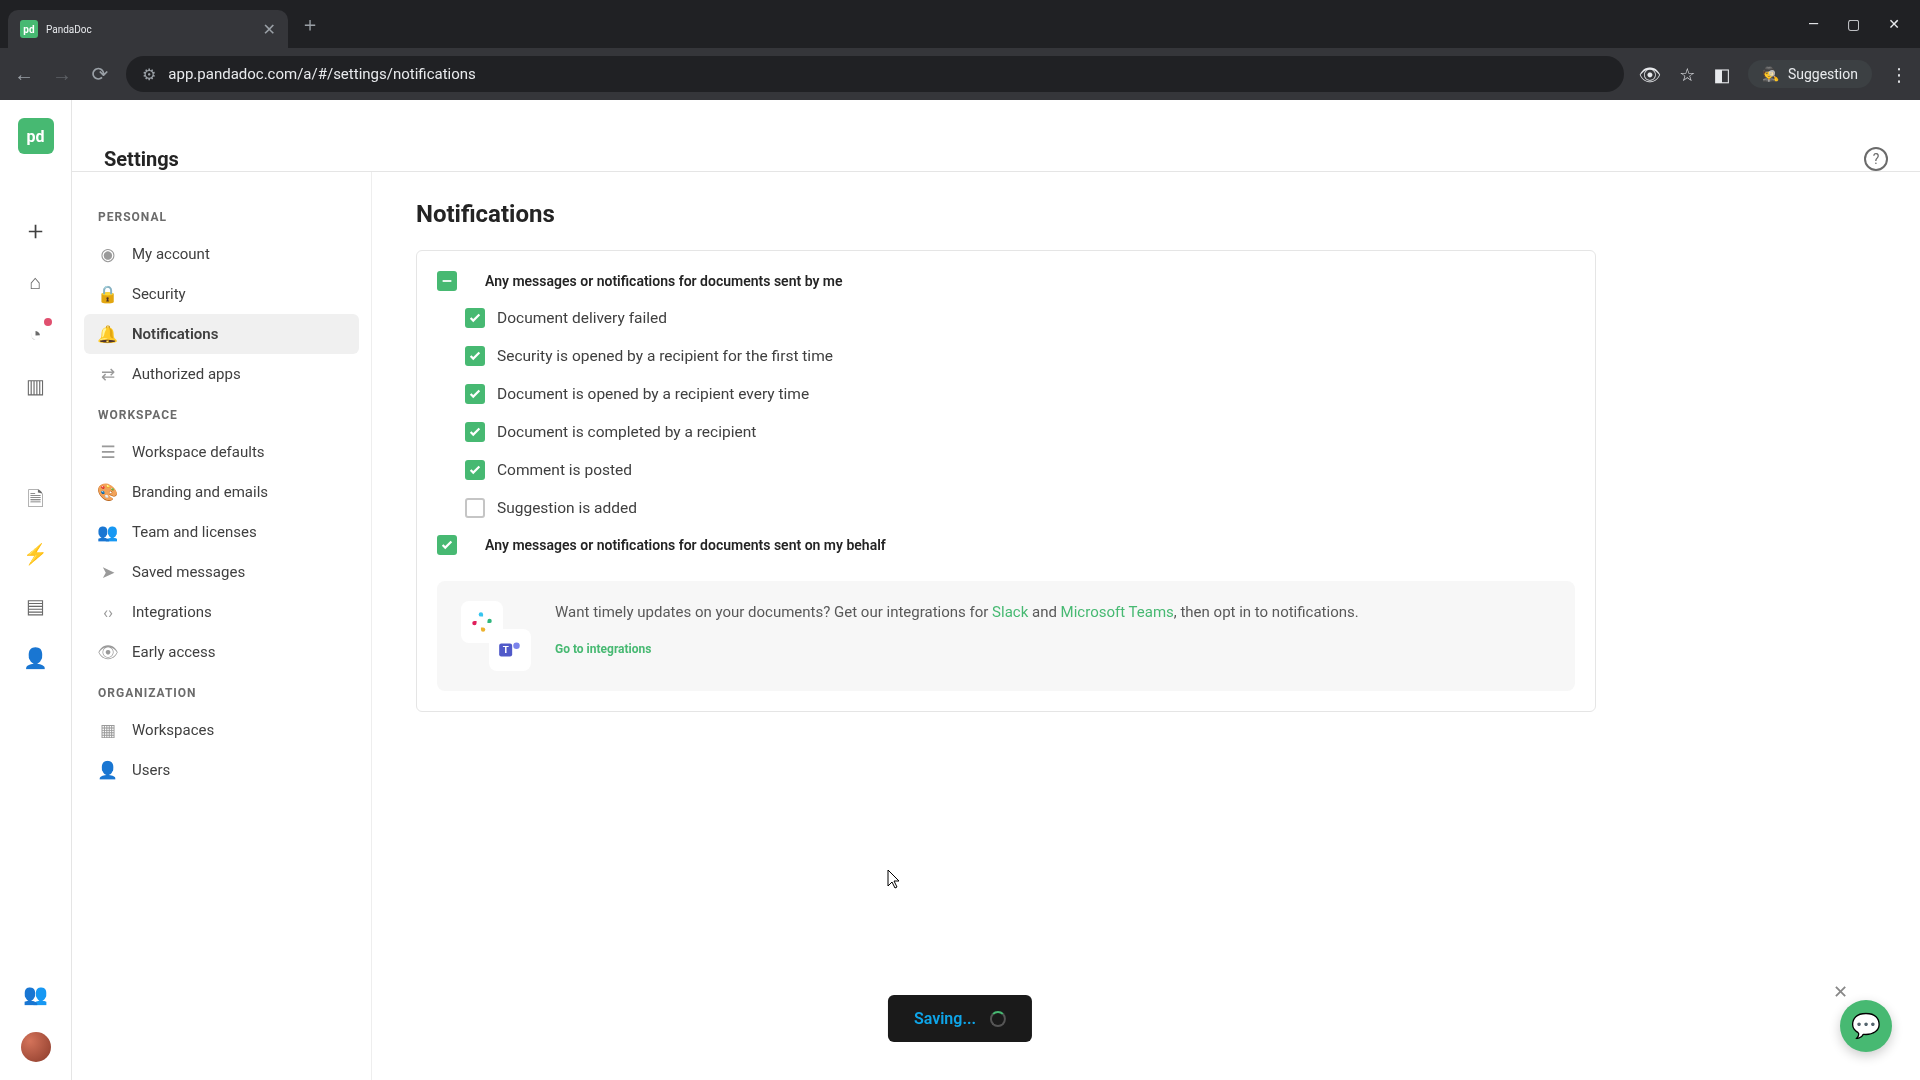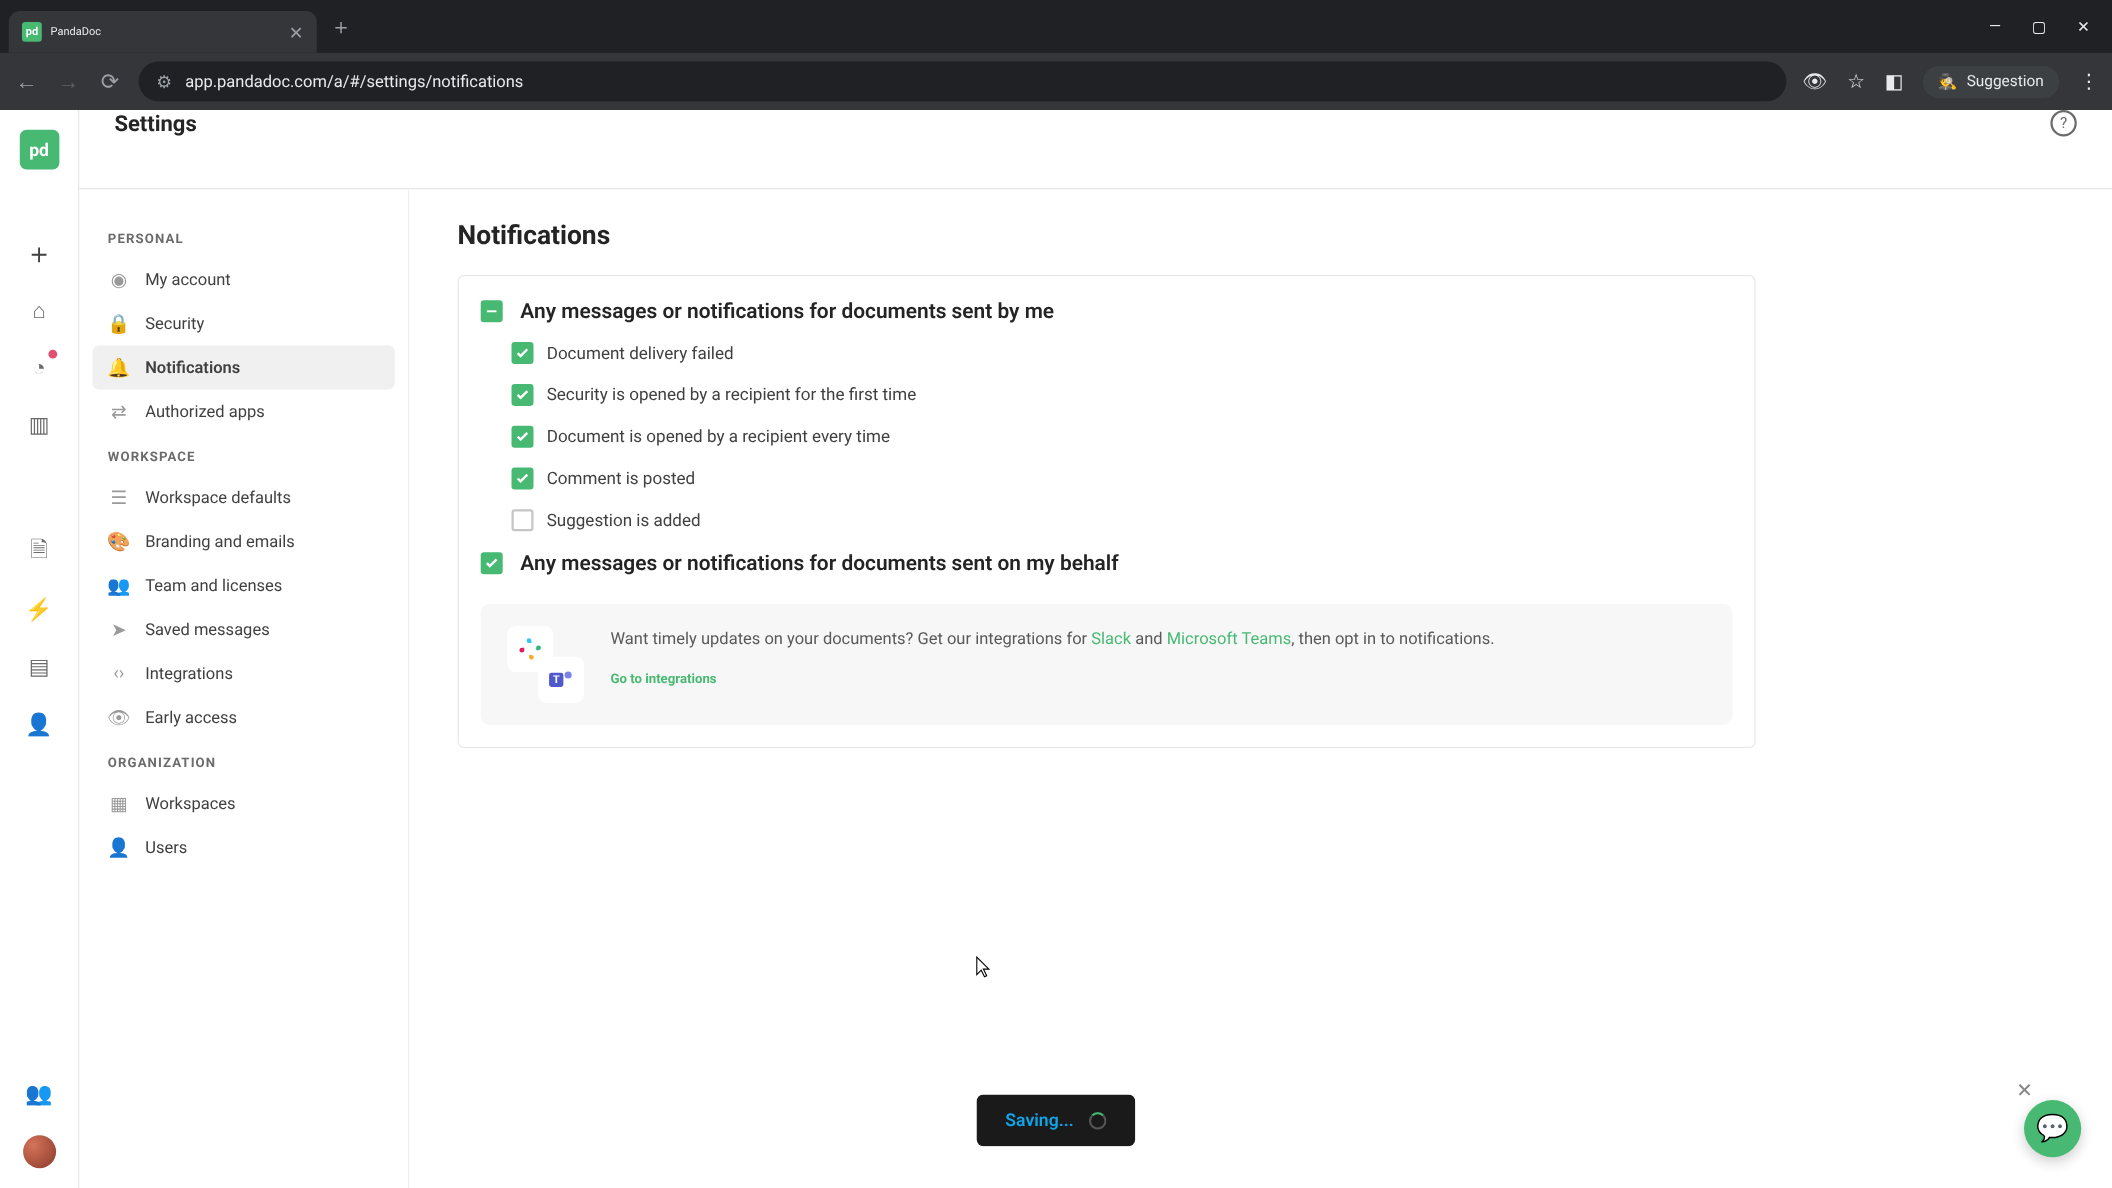--- a/index.html
+++ b/index.html
@@ -32,37 +32,37 @@
 .app-logo { width: 36px; height: 36px; background: #47b972; border-radius: 6px; display:flex;align-items:center;justify-content:center;color:#fff;font-weight:bold;font-size:16px;}
 .rail-icon { width: 28px; height: 28px; display:flex;align-items:center;justify-content:center; color:#6b6b6b; font-size:20px; cursor:pointer;}
 .rail-plus { font-size: 26px; color: #404040; margin-top: 38px; }
 .rail-spacer { flex:1; }
 .rail-avatar { width: 30px; height:30px; border-radius:50%; background: radial-gradient(circle at 30% 30%, #d4735a, #8a3a2a); margin-bottom: 18px; }
 .rail-dot { position:relative; }
 .rail-dot::after { content:''; position:absolute; top:-2px; right:-2px; width:8px;height:8px;background:#e0506f;border-radius:50%;}
 
 
 .main-content { flex: 1; display:flex; flex-direction:column; }
-.page-header { height: 72px; border-bottom: 1px solid #e5e5e5; display:flex; align-items:flex-start; padding: 0 32px; }
+.page-header { height: 72px; border-bottom: 1px solid #e5e5e5; display:flex; align-items:flex-end; padding: 0 32px; }
 .page-title { font-size: 20px; font-weight: 700; color: #242424; }
 .help-icon { margin-left:auto; width:24px;height:24px;border:2px solid #6b6b6b;border-radius:50%;display:flex;align-items:center;justify-content:center;color:#6b6b6b;font-size:14px;}
 
 
 .body-split { flex:1; display:flex; overflow:hidden; }
 .settings-sidebar { width: 300px; border-right: 1px solid #eee; padding: 24px 12px; overflow-y:auto; position:relative;}
 .sidebar-section-title { font-size: 12px; font-weight: 700; letter-spacing: 1px; color: #6b6b6b; margin: 14px 0 10px 14px; }
 .sidebar-item { display:flex; align-items:center; gap: 14px; padding: 10px 14px; border-radius: 6px; color: #404040; font-size: 15px; cursor:pointer;}
 .sidebar-item.active { background: #f0f0f0; font-weight: 600; }
 .sidebar-item-icon { width:20px;height:20px;display:flex;align-items:center;justify-content:center;color:#9a9a9a;font-size:17px;}
 
 
 .panel { flex:1; padding: 28px 44px; overflow-y:auto; position:relative; }
 .panel-title { font-size: 24px; font-weight: 700; color: #242424; margin-bottom: 22px; }
 .notif-card { border: 1px solid #e5e5e5; border-radius: 6px; padding: 12px 20px 20px; max-width: 1180px;}
-.notif-parent { display:flex; align-items:center; gap: 16px; padding: 8px 0; font-weight:600; color:#242424; font-size:19px;}
+.notif-parent { display:flex; align-items:center; gap: 28px; padding: 8px 0; font-weight:600; color:#242424; font-size:14px;}
 .notif-child { display:flex; align-items:center; gap: 12px; padding: 9px 0 9px 28px; color:#404040; font-size:15.5px;}
 .checkbox { width:20px; height:20px; border-radius:3px; display:flex;align-items:center;justify-content:center;flex-shrink:0; cursor:pointer;}
 .checkbox.checked { background:#47b972; color:#fff; }
 .checkbox.indeterminate { background:#47b972; color:#fff; }
 .checkbox.unchecked { background:#fff; border:2px solid #c5c5c5; }
 .checkbox svg { width:14px;height:14px; }
 
 .promo-box { background:#f7f7f7; border-radius:8px; padding: 20px 24px; margin-top: 18px; display:flex; gap:24px; align-items:flex-start;}
 .promo-icons { display:flex; flex-direction:column; position:relative; width:70px; height:70px;}
 .slack-icon { position:absolute; top:0; left:0; width:42px;height:42px; background:#fff; border-radius:8px; display:flex;align-items:center;justify-content:center;font-size:24px;}
@@ -241,20 +241,28 @@
                 </svg>
               </div>
             <span>Document is opened by a recipient every time</span>
           </div>
           <div class="notif-child">
             <div class="checkbox checked">
                 <svg viewBox="0 0 16 16">
                   <path d="M3 8l3 3 7-7" stroke="currentColor" stroke-width="2.5" fill="none"></path>
                 </svg>
               </div>
+            <span>Document is completed by a recipient</span>
+          </div>
+          <div class="notif-child">
+            <div class="checkbox checked">
+                <svg viewBox="0 0 16 16">
+                  <path d="M3 8l3 3 7-7" stroke="currentColor" stroke-width="2.5" fill="none"></path>
+                </svg>
+              </div>
             <span>Comment is posted</span>
           </div>
           <div class="notif-child">
             <div class="checkbox unchecked"></div>
             <span>Suggestion is added</span>
           </div>
 
           <div class="notif-parent">
             <div class="checkbox checked">
                 <svg viewBox="0 0 16 16">

